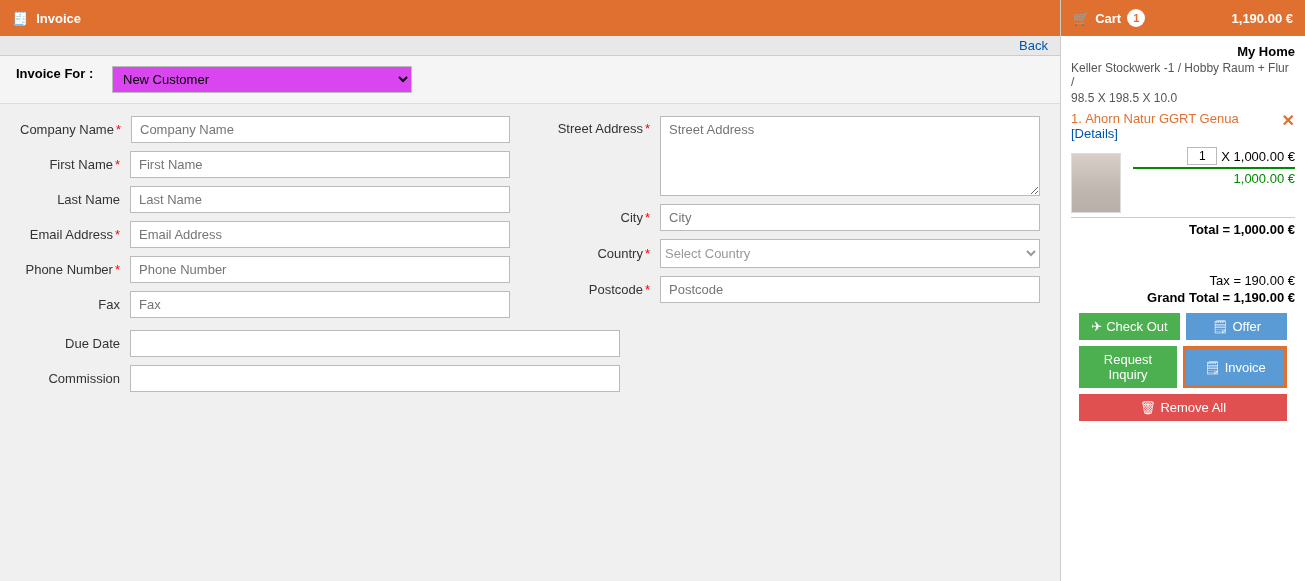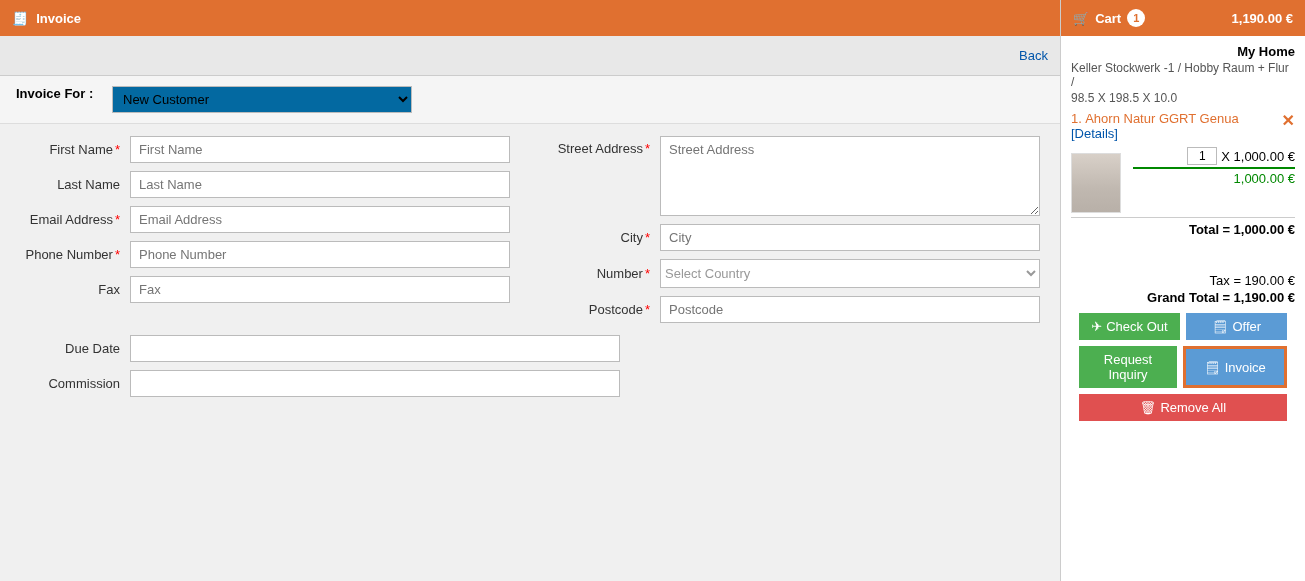--- a/index.html
+++ b/index.html
@@ -23,21 +23,21 @@
       display: flex;
       align-items: center;
       height: 36px;
     }
 
     
     .back-bar {
       background: #e8e8e8;
       padding: 4px 12px;
       text-align: right;
-      height: 40px;
+      height: 20px;
       display: flex;
       align-items: center;
       justify-content: flex-end;
       border-bottom: 1px solid #ccc;
     }
     .back-link {
       color: #0055aa;
       text-decoration: none;
       cursor: pointer;
       font-size: 13px;
@@ -54,21 +54,21 @@
     }
     .invoice-for-label {
       font-weight: bold;
       margin-right: 16px;
       min-width: 80px;
     }
     .invoice-for-select {
       width: 300px;
       padding: 4px 6px;
       border: 1px solid #bbb;
-      background: #0369a1;
+      background: #d946ef;
       font-size: 13px;
     }
 
     
     .form-area {
       padding: 12px 20px;
       flex: 1;
       overflow-y: auto;
     }
     .form-grid {
@@ -383,20 +383,26 @@
       <option>New Customer</option>
       <option>Existing Customer</option>
     </select>
   </div>
 
   <div class="form-area">
     <div class="form-grid">
 
       <div>
 
+        <div class="form-row">
+          <label class="form-label">
+            <span>Company Name</span><span class="required">*</span>
+          </label>
+          <input class="form-input" type="text" placeholder="Company Name" style="">
+        </div>
 
         <div class="form-row">
           <label class="form-label">
             <span>First Name</span><span class="required">*</span>
           </label>
           <input class="form-input" type="text" placeholder="First Name" style="">
         </div>
 
         <div class="form-row">
           <label class="form-label">
@@ -438,21 +444,21 @@
 
         <div class="form-row">
           <label class="form-label">
             <span>City</span><span class="required">*</span>
           </label>
           <input class="form-input" type="text" placeholder="City" style="">
         </div>
 
         <div class="form-row">
           <label class="form-label">
-            <span>Number</span><span class="required">*</span>
+            <span>Country</span><span class="required">*</span>
           </label>
           <select class="form-select">
             <option>Select Country</option>
           </select>
         </div>
 
         <div class="form-row">
           <label class="form-label">
             <span>Postcode</span><span class="required">*</span>
           </label>

